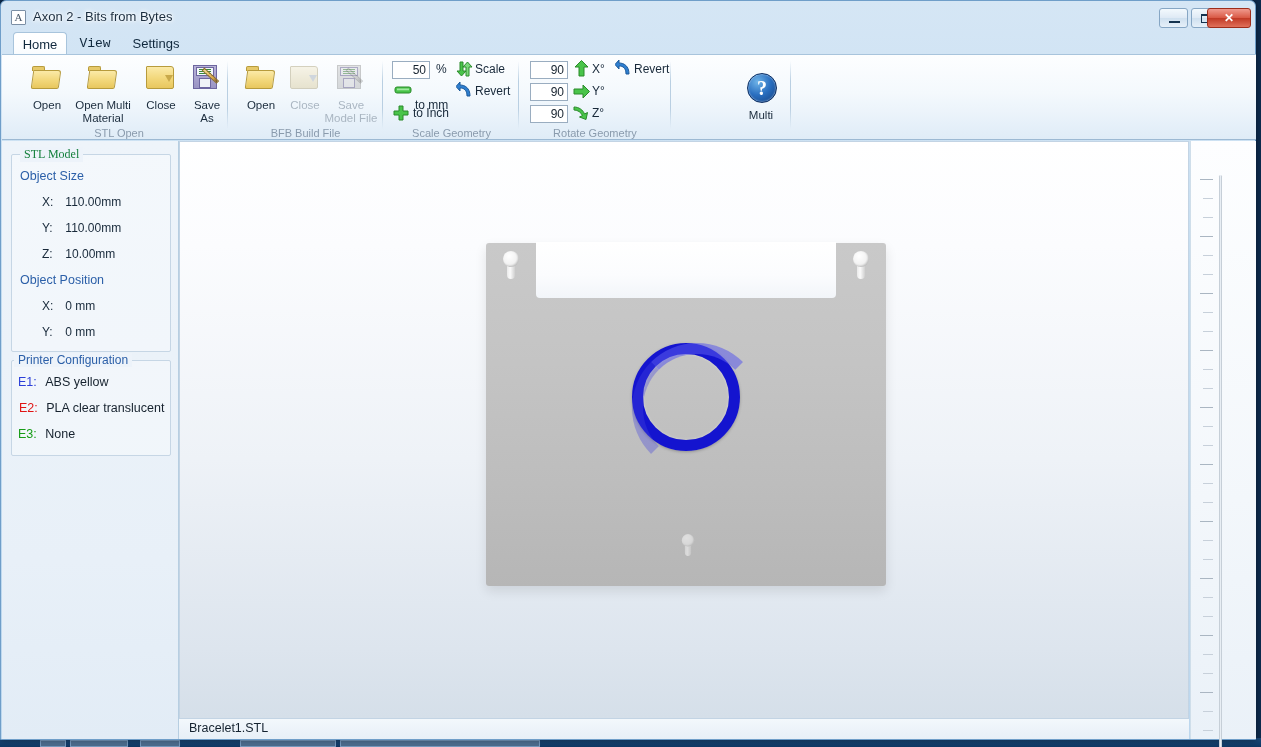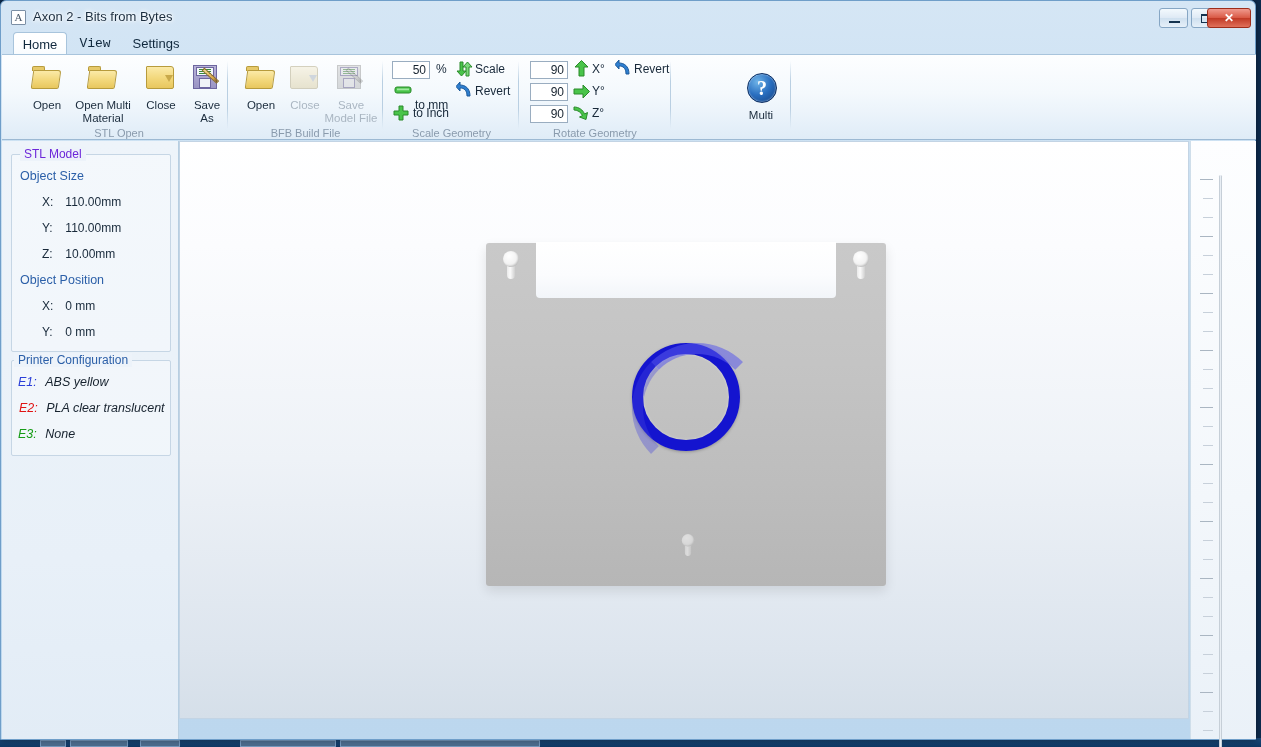--- a/index.html
+++ b/index.html
@@ -219,21 +219,21 @@
     border: 1px solid #c6d6e5; border-radius: 2px; background: rgba(255,255,255,.35);
   }
   .fs-legend {
     position: absolute; left: 8px; top: -8px; padding: 0 4px;
     font-size: 12px; background: #edf3fa; white-space: nowrap;
   }
   .row { position: absolute; font-size: 12px; color: #18293a; white-space: nowrap; }
   .row .k { display: inline-block; }
   .hdr-blue { color: #2b5fa8; font-size: 12.5px; }
 
-  .cfg-row { position: absolute; font-size: 12.5px; white-space: nowrap; color: #16222e; font-style: italic; }
+  .cfg-row { position: absolute; font-size: 12.5px; white-space: nowrap; color: #16222e; }
   .cfg-row .e { font-weight: normal; }
 
   
   #viewport {
     position: absolute; left: 178px; top: 140px; width: 1010px; height: 578px;
     background: linear-gradient(to bottom, #ffffff 0%, #fbfcfe 18%, #eef2f7 55%, #dde5ee 88%, #d5dfe9 100%);
     border: 1px solid #c3d4e4;
     overflow: hidden;
   }
   
@@ -516,21 +516,21 @@
         </div>
         <div class="lbl">Multi</div>
       </div>
       <div class="group-sep" style="left:59px"></div>
     </div>
   </div>
 
   <div id="leftpanel">
 
     <div class="fieldset" style="top:13px; height:198px;">
-      <div class="fs-legend" style="color:#6d28d9;">STL Model</div>
+      <div class="fs-legend" style="color:#15803d;font-family:Liberation Serif, serif;">STL Model</div>
 
       <div class="row hdr-blue" style="left:8px; top:14px;">Object Size</div>
 
       <div class="row" style="left:30px; top:40px;">
         <span class="k" style="width:20px">X:</span>
         <span>110.00mm</span>
       </div>
       <div class="row" style="left:30px; top:66px;">
         <span class="k" style="width:20px">Y:</span>
         <span>110.00mm</span>
@@ -623,14 +623,17 @@
         <div class="tick major" style="top: 494px;"></div>
         <div class="tick" style="top: 513px;"></div>
         <div class="tick" style="top: 532px;"></div>
         <div class="tick major" style="top: 551px;"></div>
         <div class="tick" style="top: 570px;"></div>
         <div class="tick" style="top: 589px;"></div>
       </div>
 
   </div>
 
+  <div id="statusbar">
+    <div id="status-text">Bracelet1.STL</div>
+  </div>
 
 </div>
 
 </body></html>

